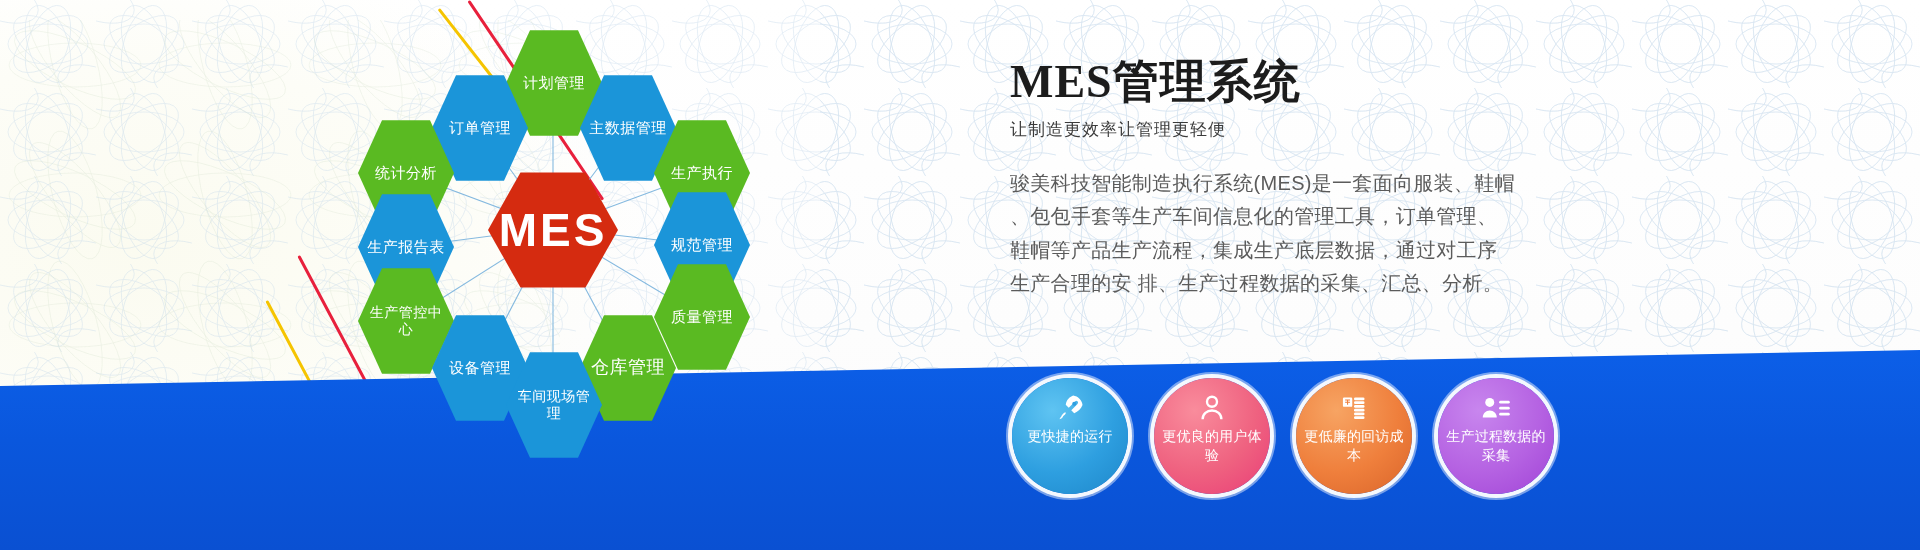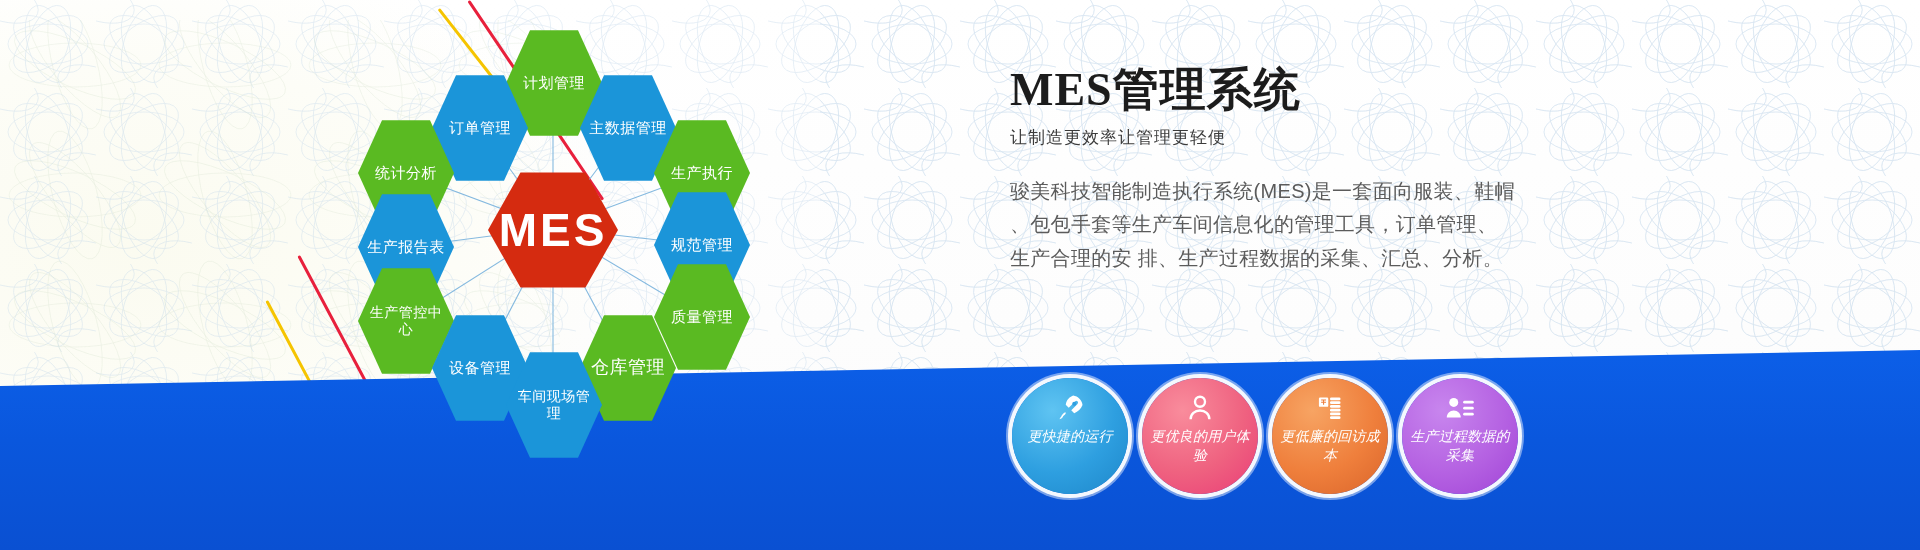--- a/index.html
+++ b/index.html
@@ -42,37 +42,37 @@
     letter-spacing:.5px;
   }
   .hex.green{background:#5aba22;}
   .hex.blue{background:#1b95d9;}
   .hex.core{
     background:#d52b10;color:#fff;font-weight:700;letter-spacing:3px;
     border-radius:10px;
   }
   .hex span{display:block;padding:0 6px;}
   
-  .rightcol{position:absolute;left:1010px;top:64px;width:860px;}
+  .rightcol{position:absolute;left:1010px;top:56px;width:860px;}
   .title{
     font-family:"Liberation Serif","DejaVu Serif",serif;
     font-weight:700;font-size:46px;color:#1c1c1c;letter-spacing:1px;
     margin:0;line-height:1.12;
   }
   .subtitle{
     font-size:17px;color:#3b3b3b;margin:10px 0 0 0;font-weight:400;letter-spacing:1px;
   }
   .para{
     margin:26px 0 0 0;font-size:20px;color:#5b5b5b;line-height:1.68;
     width:560px;letter-spacing:.3px;
   }
   .para p{margin:0;}
   
   .badges{
-    position:absolute;left:1012px;top:378px;display:flex;gap:14px;font-style:italic;
+    position:absolute;left:1012px;top:378px;display:flex;gap:26px;
   }
   .badge{
     width:116px;height:116px;border-radius:50%;
     display:flex;flex-direction:column;align-items:center;justify-content:flex-start;
     color:#fff;position:relative;box-sizing:border-box;padding-top:13px;
     box-shadow:0 0 0 4px rgba(255,255,255,.92), 0 0 0 6px rgba(255,255,255,.45);
   }
   .badge .bicon{
     width:34px;height:34px;display:flex;align-items:center;justify-content:center;
     margin-bottom:2px;
@@ -194,20 +194,21 @@
       <span>MES</span>
     </div>
   </div>
 
   <div class="rightcol">
     <h1 class="title">MES管理系统</h1>
     <p class="subtitle">让制造更效率让管理更轻便</p>
     <div class="para" id="hero-paragraph">
         <p>骏美科技智能制造执行系统(MES)是一套面向服装、鞋帽</p>
         <p>、包包手套等生产车间信息化的管理工具，订单管理、</p>
+        <p>鞋帽等产品生产流程，集成生产底层数据，通过对工序</p>
         <p>生产合理的安 排、生产过程数据的采集、汇总、分析。</p>
       </div>
   </div>
 
   <div class="badges" id="badge-row">
       <div class="badge b1">
         <div class="bicon">
           <svg viewBox="0 0 24 24" width="30" height="30" fill="#fff">
             <path d="M14.5 2c4 .6 7 3.6 7.5 7.5-1.2 3-3.6 5.4-6.6 6.6l-2.4-2.4 5-5a1.4 1.4 0 10-2-2l-5 5-2.4-2.4C9.1 5.6 11.5 3.2 14.5 2z"></path>
             <circle cx="15.4" cy="8.6" r="1.6" fill="#2e9fe0"></circle>

